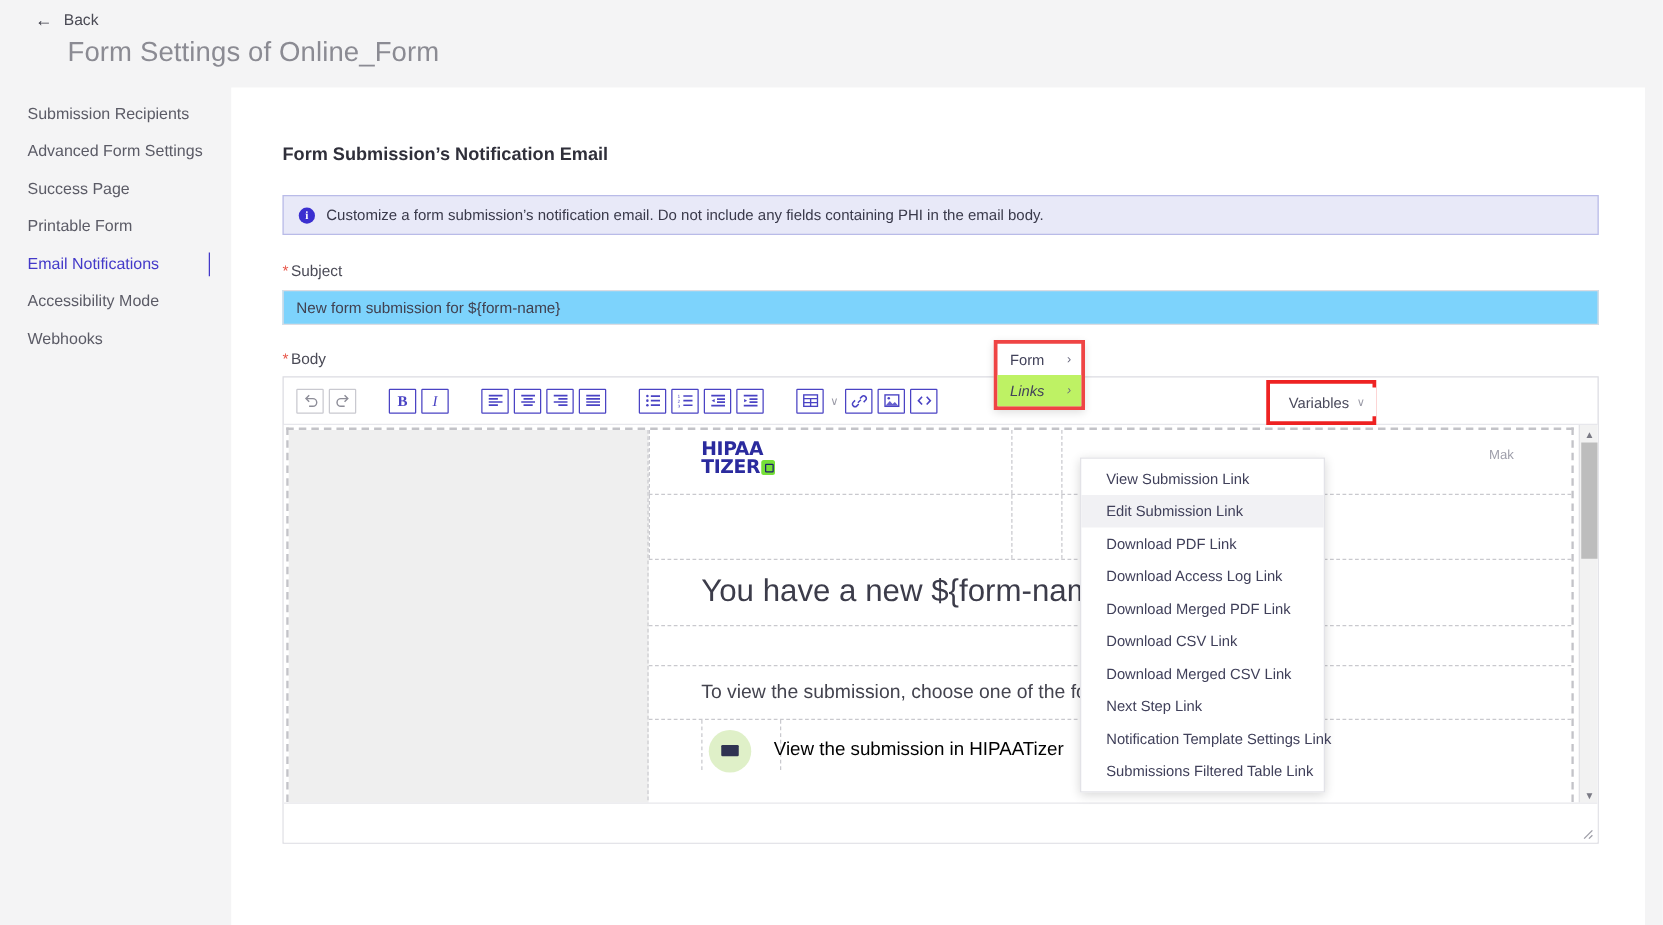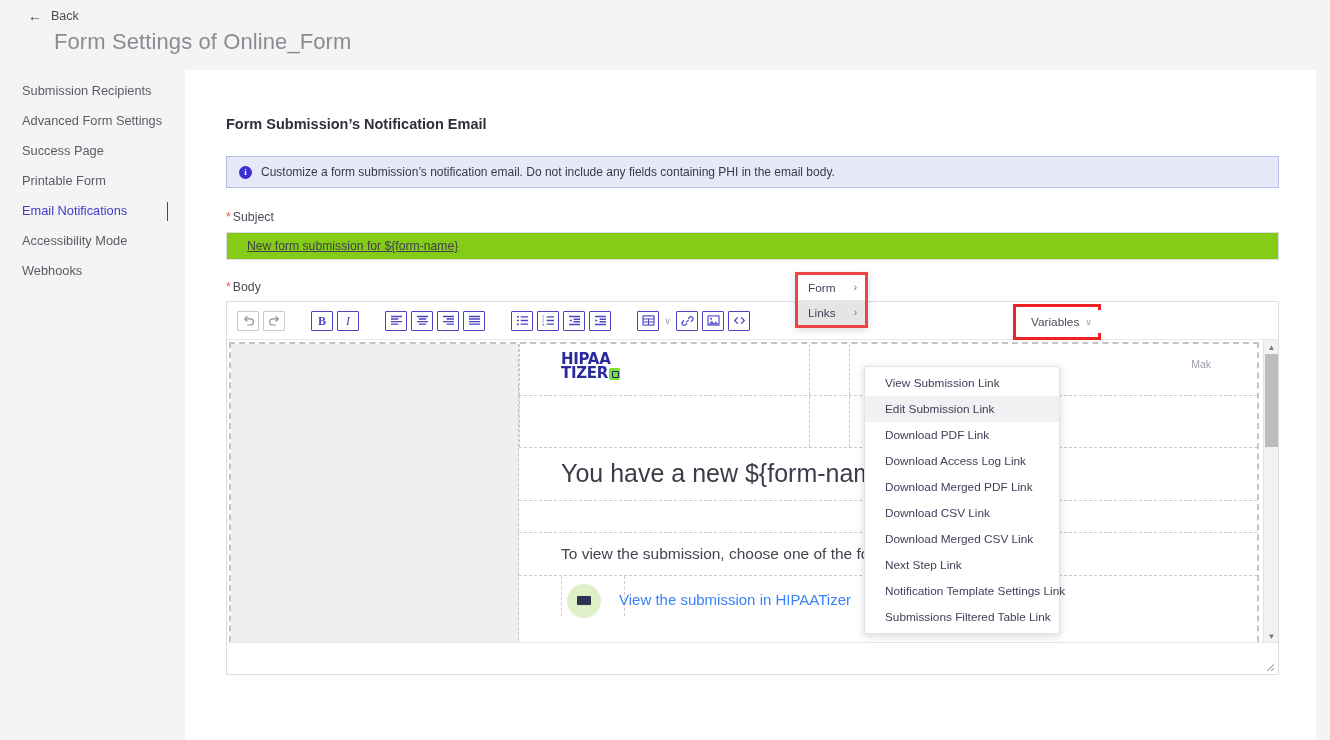--- a/index.html
+++ b/index.html
@@ -78,24 +78,24 @@
   .field-label {
     position: absolute; font-size: 12.3px; color: #4a4a56;
   }
   .field-label .req { color: #e8574a; margin-right: 2px; }
   #subject-label { left: 41px; top: 140px; }
   #body-label { left: 41px; top: 210px; }
 
   #subject-input {
     position: absolute; left: 41px; top: 162px;
     width: 1053px; height: 28px;
-    border: 1px solid #dcdce2; background: #84cc16;
+    border: 1px solid #dcdce2; background: #7dd3fc;
     font-family: "Liberation Sans", sans-serif;
     font-size: 12.2px; color: #414150;
-    padding: 0 20px; outline: none; text-decoration: underline;
+    padding: 0 10px; outline: none;
   }
 
   
   #editor-wrap {
     position: absolute; left: 41px; top: 231px;
     width: 1053px; height: 374px;
     border: 1px solid #dcdce2; background: #fff;
   }
   #editor-toolbar {
     position: absolute; left: 0; top: 0; width: 1051px; height: 38px;
@@ -186,21 +186,21 @@
   #bullet-circle {
     position: absolute; left: 48px; top: 8px;
     width: 34px; height: 34px; border-radius: 50%; background: #dff0c8;
   }
   #bullet-icon {
     position: absolute; left: 58px; top: 20px;
     width: 14px; height: 9px; background: #2f3352; border-radius: 1px;
   }
   #bullet-text {
     position: absolute; left: 100px; top: 15px;
-    font-size: 15px; color: #3b82f6; white-space: nowrap;
+    font-size: 15px; color: #000000; white-space: nowrap;
   }
 
   
   #editor-scrollbar {
     position: absolute; right: 0; top: 38px; width: 15px; height: 303px;
     background: #f2f2f2; border-left: 1px solid #e2e2e6;
   }
   .sb-arrow {
     position: absolute; left: 0; width: 15px; height: 14px;
     display: flex; align-items: center; justify-content: center;
@@ -227,21 +227,21 @@
     width: 73px;
     background: #fff; border: 3px solid #ef4444;
     box-shadow: 0 2px 7px rgba(0,0,0,.14);
     z-index: 20;
   }
   .vm-item {
     height: 25px; display: flex; align-items: center; justify-content: space-between;
     padding: 0 8px 0 10px; font-size: 11.8px; color: #42425a; cursor: pointer;
     white-space: nowrap;
   }
-  .vm-item:hover, .vm-item.active { background: #e5e5e5; }
+  .vm-item:hover, .vm-item.active { background: #bef264; font-style: italic; }
   .vm-item .chev { font-size: 10px; color: #6a6a80; }
 
   #links-submenu {
     position: absolute; left: 864px; top: 366px;
     width: 196px;
     background: #fff; border: 1px solid #e3e3e8;
     box-shadow: 0 2px 8px rgba(0,0,0,.16);
     z-index: 21; padding: 3px 0;
   }
   .lm-item {

